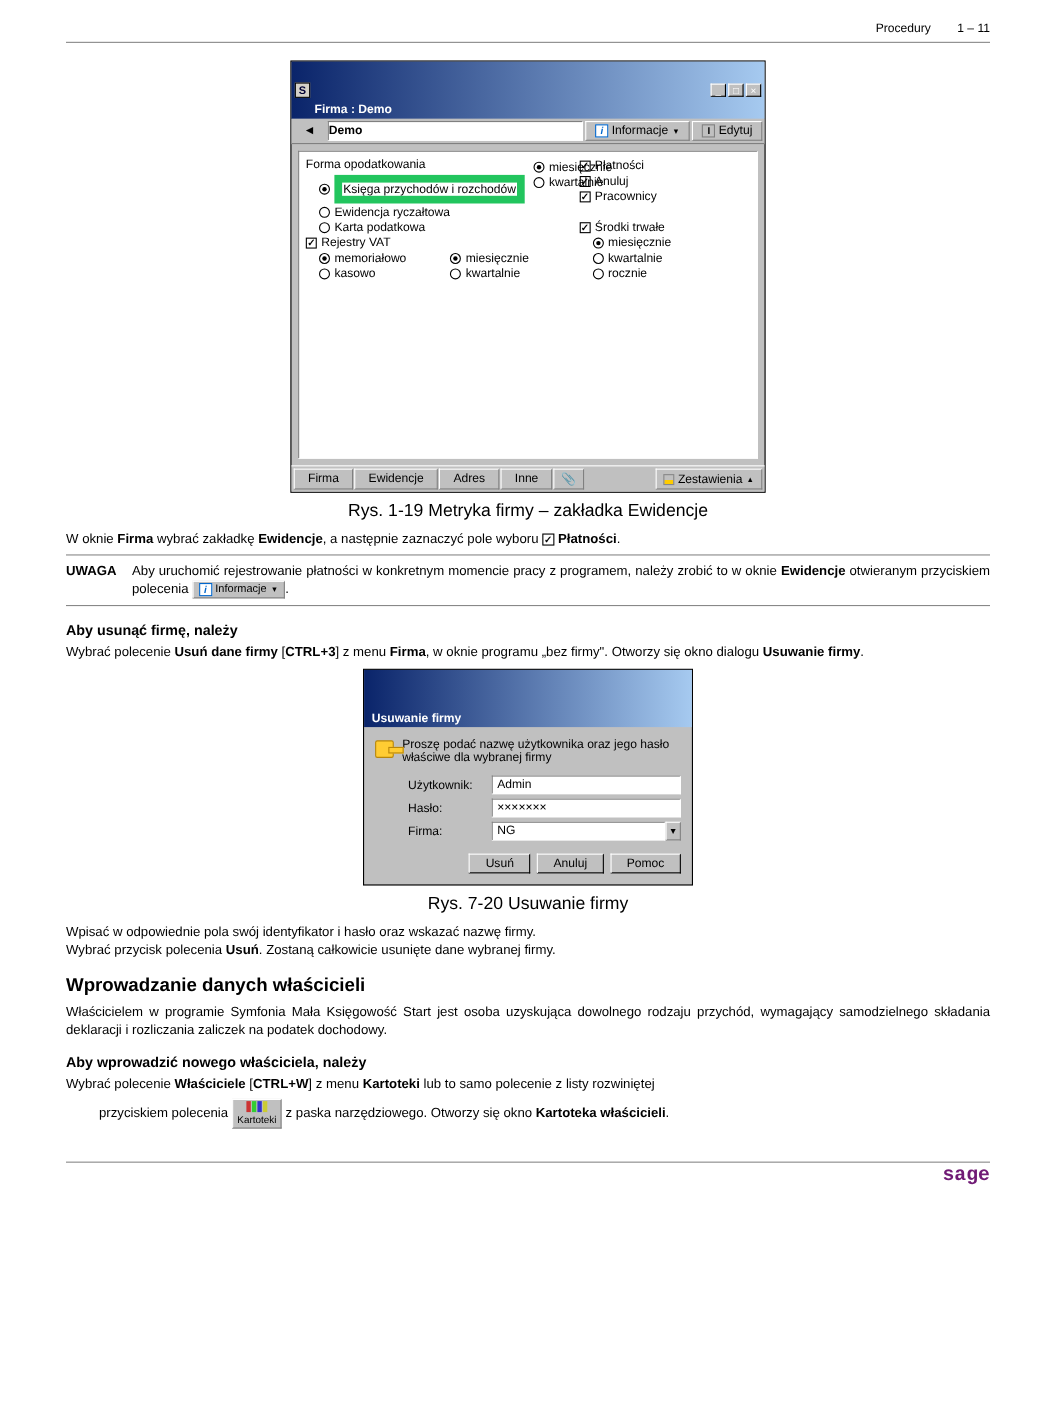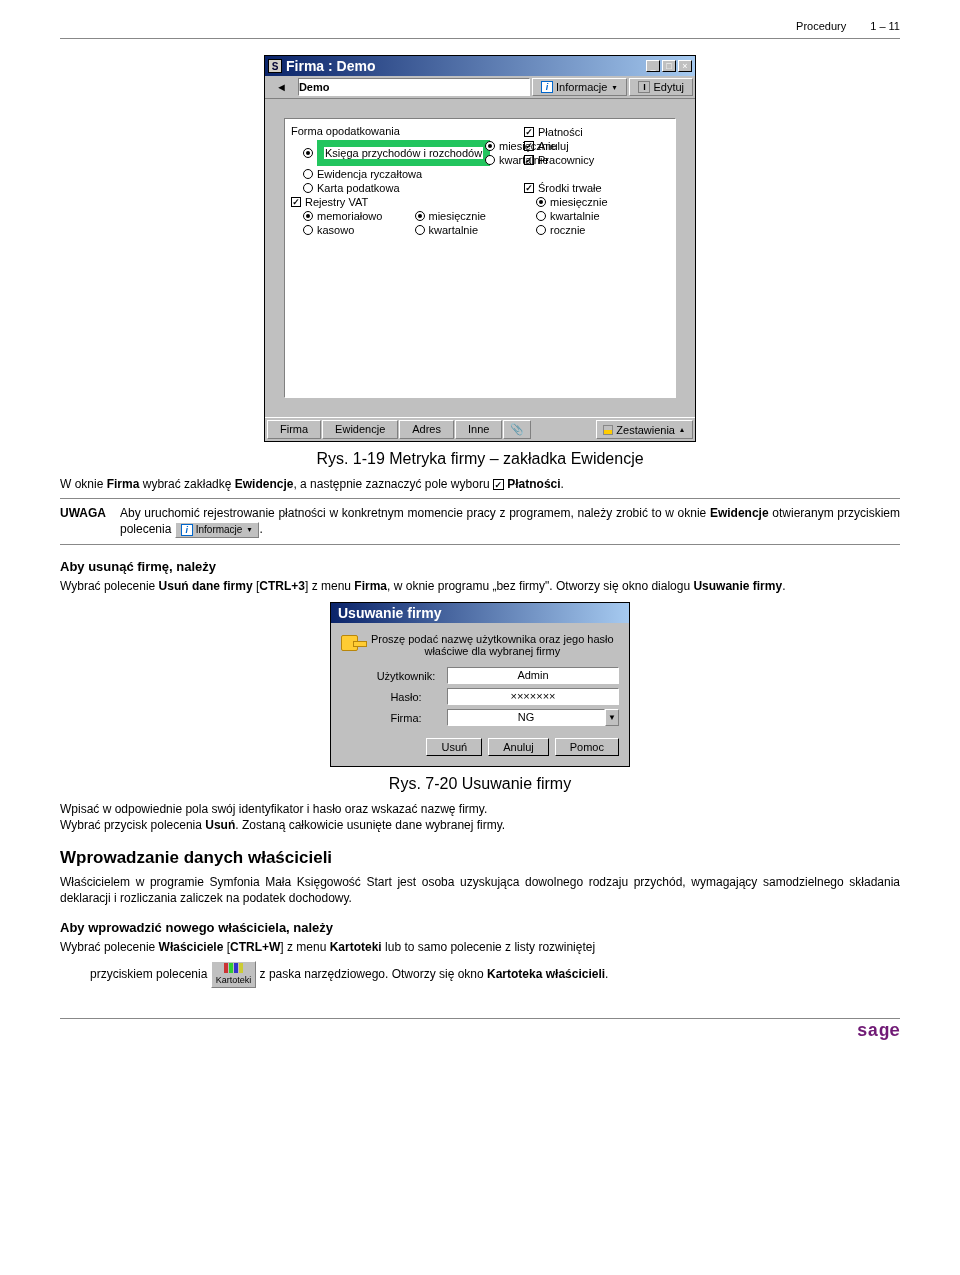--- a/index.html
+++ b/index.html
@@ -11,28 +11,28 @@
     width: 960px;
     margin: 0 auto;
     padding: 20px 60px 40px 60px;
     position: relative;
   }
   .header-row { display: flex; justify-content: flex-end; gap: 24px; font-size: 11px; padding-bottom: 2px;}
   .hr-thin { border-top: 1px solid #888; margin: 4px 0 16px 0; }
   .win { width: 432px; margin: 0 auto; border: 1px solid #000; background: #c0c0c0; font-family: Tahoma, sans-serif; font-size: 11px; }
   .titlebar { background: linear-gradient(to right, #0a246a, #a6caf0); color: #fff; display: flex; align-items: center; padding: 2px 3px; }
   .titlebar .s-icon { width: 14px; height: 14px; background:#d4d0c8; color:#003; font-weight:bold; font-size:10px; display:flex; align-items:center; justify-content:center; margin-right:4px; border:1px solid #000;}
-  .titlebar .ttl { flex: 1; font-weight: bold; font-size: 14px; }
+  .titlebar .ttl { flex: 1; font-weight: bold; font-size: 11px; margin-top: 36px; }
   .titlebar .wbtn { width: 14px; height: 12px; background:#c0c0c0; border:1px solid #000; border-top-color:#fff; border-left-color:#fff; margin-left:2px; display:flex; align-items:center; justify-content:center; font-size:9px; line-height:1;}
   .toolbar-top { display:flex; background:#c0c0c0; padding:2px; gap:2px; border-bottom:1px solid #808080;}
   .tbtn { background:#c0c0c0; border:1px solid #c0c0c0; padding:2px 8px; display:flex; align-items:center; gap:3px; font-size:11px;}
   .tbtn.flat { border:1px solid #808080; border-top-color:#fff; border-left-color:#fff; }
   .demo-field { background:#fff; border:1px solid #808080; border-bottom-color:#fff; border-right-color:#fff; padding:2px 0; flex:1; font-weight:bold;}
   .i-ico { width:12px; height:12px; background:#fff; border:1px solid #0066cc; color:#0066cc; font-size:9px; font-weight:bold; display:flex; align-items:center; justify-content:center; font-style:italic;}
-  .content-pane { background:#fff; border:1px solid #808080; border-bottom-color:#fff; border-right-color:#fff; margin:19px; padding:6px; height:280px;}
+  .content-pane { background:#fff; border:1px solid #808080; border-bottom-color:#fff; border-right-color:#fff; margin:6px; padding:6px; height:280px;}
   .cols { display:flex; gap:10px; }
   .col { flex:1; }
   .grp-label { font-size:11px; margin-bottom:2px; }
   .radio-row, .check-row { display:flex; align-items:center; gap:4px; font-size:11px; padding:1px 0 1px 12px;}
   .check-row.nopad { padding-left: 0; }
   .radio { width:10px; height:10px; border:1px solid #000; border-radius:50%; background:#fff; display:flex; align-items:center; justify-content:center;}
   .radio.sel::after { content:""; width:4px; height:4px; background:#000; border-radius:50%;}
   .check { width:10px; height:10px; border:1px solid #000; background:#fff; display:flex; align-items:center; justify-content:center; font-size:9px; line-height:1;}
   .check.sel::after { content:"✓"; font-size:9px; color:#000; font-weight:bold;}
   .hl-border { border:7px solid #22c55e; padding:0 1px;}
@@ -48,21 +48,21 @@
   .hr-row { border-top: 1px solid #888; margin: 6px 0; }
   .uwaga-row { display:flex; gap: 14px; font-size:12px; line-height:1.35; }
   .uwaga-label { font-weight: bold; white-space: nowrap; }
   .uwaga-text { text-align: justify; }
   .inline-ico { display:inline-flex; align-items:center; border:1px solid #808080; border-top-color:#fff; border-left-color:#fff; background:#c0c0c0; padding:0 5px; font-size:10px; gap:3px; vertical-align:middle;}
   .inline-check { display:inline-flex; width:11px; height:11px; border:1px solid #000; background:#fff; align-items:center; justify-content:center; font-size:9px; vertical-align:middle;}
   .inline-check::after{ content:"✓"; font-weight:bold;}
   h3.section { font-size: 13px; font-weight: bold; margin: 14px 0 4px 0; }
   h2.section { font-size: 17px; font-weight: bold; margin: 14px 0 6px 0; }
   .dialog2 { width: 300px; margin: 8px auto; border:1px solid #000; background:#c0c0c0; font-family: Tahoma,sans-serif; font-size:11px;}
-  .dialog2 .body { padding:10px;text-align:center; }
+  .dialog2 .body { padding:10px; }
   .dlg-msg { display:flex; gap:8px; margin-bottom:10px;}
   .key-ico { width:24px; height:16px; background:#ffcc33; border:1px solid #b8860b; border-radius:2px; margin-top:2px; position:relative;}
   .key-ico::after { content:""; position:absolute; right:-10px; top:5px; width:12px; height:4px; background:#ffcc33; border:1px solid #b8860b;}
   .form-row { display:flex; align-items:center; gap:6px; margin:4px 0 4px 30px;}
   .form-row label { width:70px; }
   .form-row .inp { flex:1; background:#fff; border:1px solid #808080; border-bottom-color:#fff; border-right-color:#fff; padding:1px 4px; height:17px; font-size:11px;}
   .form-row .sel { display:flex; }
   .form-row .sel .arrow { width:14px; background:#c0c0c0; border:1px solid #808080; border-top-color:#fff; border-left-color:#fff; display:flex; align-items:center; justify-content:center; font-size:8px;}
   .dlg-btns { display:flex; gap:6px; justify-content:flex-end; margin-top:12px;}
   .dlg-btn { background:#c0c0c0; border:1px solid #000; border-top-color:#fff; border-left-color:#fff; padding:2px 14px; font-size:11px;}

